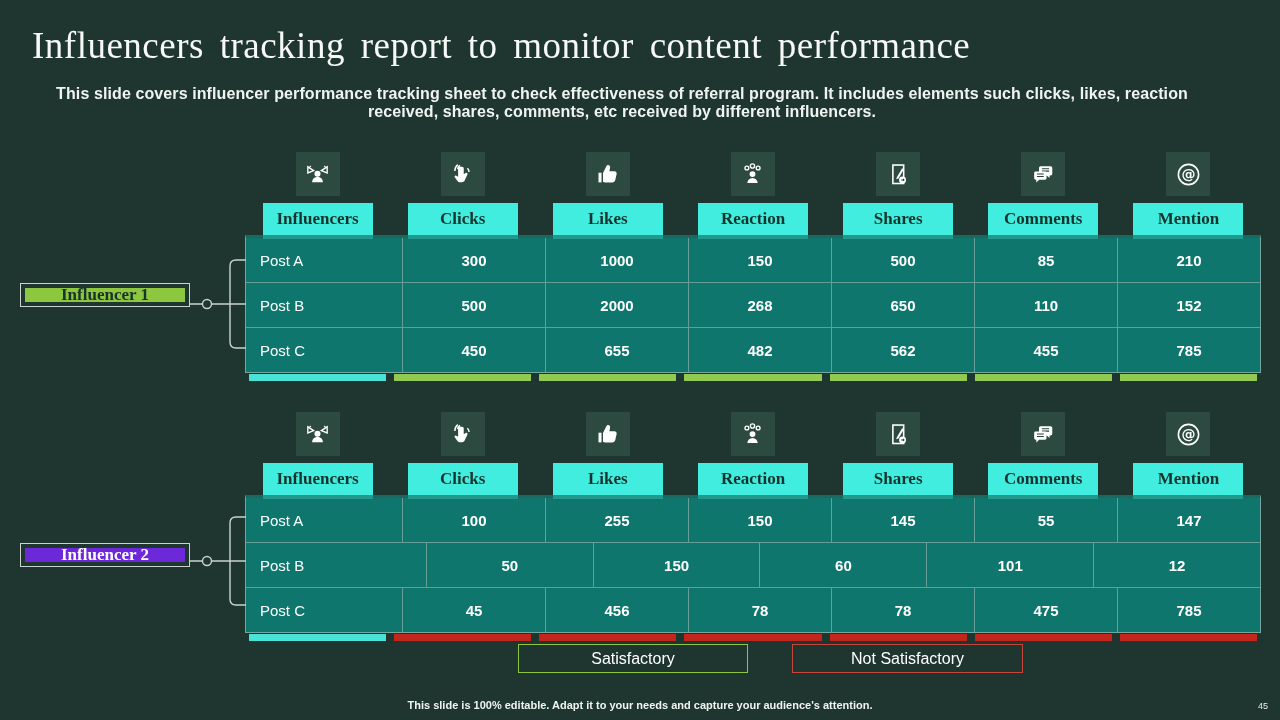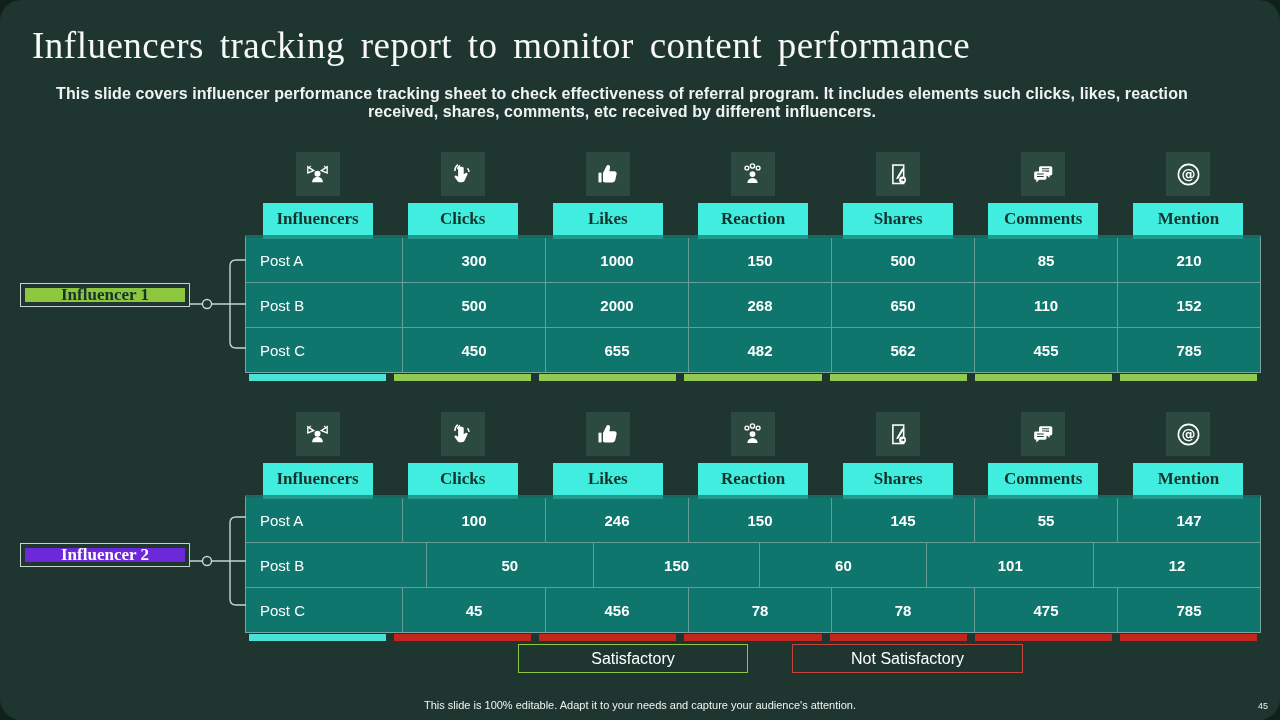--- a/index.html
+++ b/index.html
@@ -1,17 +1,17 @@
 <!DOCTYPE html>
 <html><head>
 <meta charset="utf-8">
 <style>
   html,body{margin:0;padding:0;background:#10201b;}
   .slide{position:relative;width:1280px;height:720px;background:#1F3630;overflow:hidden;
-         font-family:"Liberation Sans",sans-serif;border-radius:21px;}
+         font-family:"Liberation Sans",sans-serif;}
 
   
   .title{position:absolute;left:32px;top:24px;width:1150px;
          font-family:"Liberation Serif",serif;font-size:37px;font-weight:400;
          color:#F6F9F6;word-spacing:6px;letter-spacing:0.5px;}
   .subtitle{position:absolute;left:32px;top:85px;width:1180px;
             font-size:16px;font-weight:700;color:#EFF4F1;letter-spacing:0.1px;text-align:center;}
 
   
   .panel{position:absolute;left:245px;width:1016px;}
@@ -61,21 +61,21 @@
 
   
   .legend-box{position:absolute;top:644px;height:29px;box-sizing:border-box;
               display:flex;align-items:center;justify-content:center;
               color:#FFFFFF;font-size:16px;font-weight:400;}
   .legend-green{left:518px;width:230px;border:1px solid #8DC63F;}
   .legend-red{left:792px;width:231px;border:1px solid #C5453B;}
 
   
   .footer{position:absolute;left:0;top:699px;width:100%;text-align:center;
-          font-size:11px;font-weight:400;color:#F0F4F1;}
+          font-size:11px;font-weight:700;color:#F0F4F1;}
   .page-num{position:absolute;right:12px;top:701px;font-size:9px;color:#E8EEE9;}
 </style>
 </head>
 <body>
 
 <svg width="0" height="0" style="position:absolute">
   <defs>
     <symbol id="sym-influencer" viewBox="0 0 24 24">
       <circle cx="12" cy="11.3" r="2.7" fill="#fff"></circle>
       <path d="M7.2,18.8 a4.8,4.8 0 0 1 9.6,0 z" fill="#fff"></path>
@@ -312,21 +312,21 @@
           <div class="header-btn">Comments</div>
         </div>
       <div class="header-col">
           <div class="header-btn">Mention</div>
         </div>
     </div>
     <div class="grid">
       <div class="grid-row">
         <div class="cell cell-post">Post A</div>
         <div class="cell">100</div>
-        <div class="cell">246</div>
+        <div class="cell">255</div>
         <div class="cell">150</div>
         <div class="cell">145</div>
         <div class="cell">55</div>
         <div class="cell">147</div>
       </div>
       <div class="grid-row">
         <div class="cell cell-post">Post B</div>
         <div class="cell">50</div>
         <div class="cell">150</div>
         <div class="cell">60</div>

